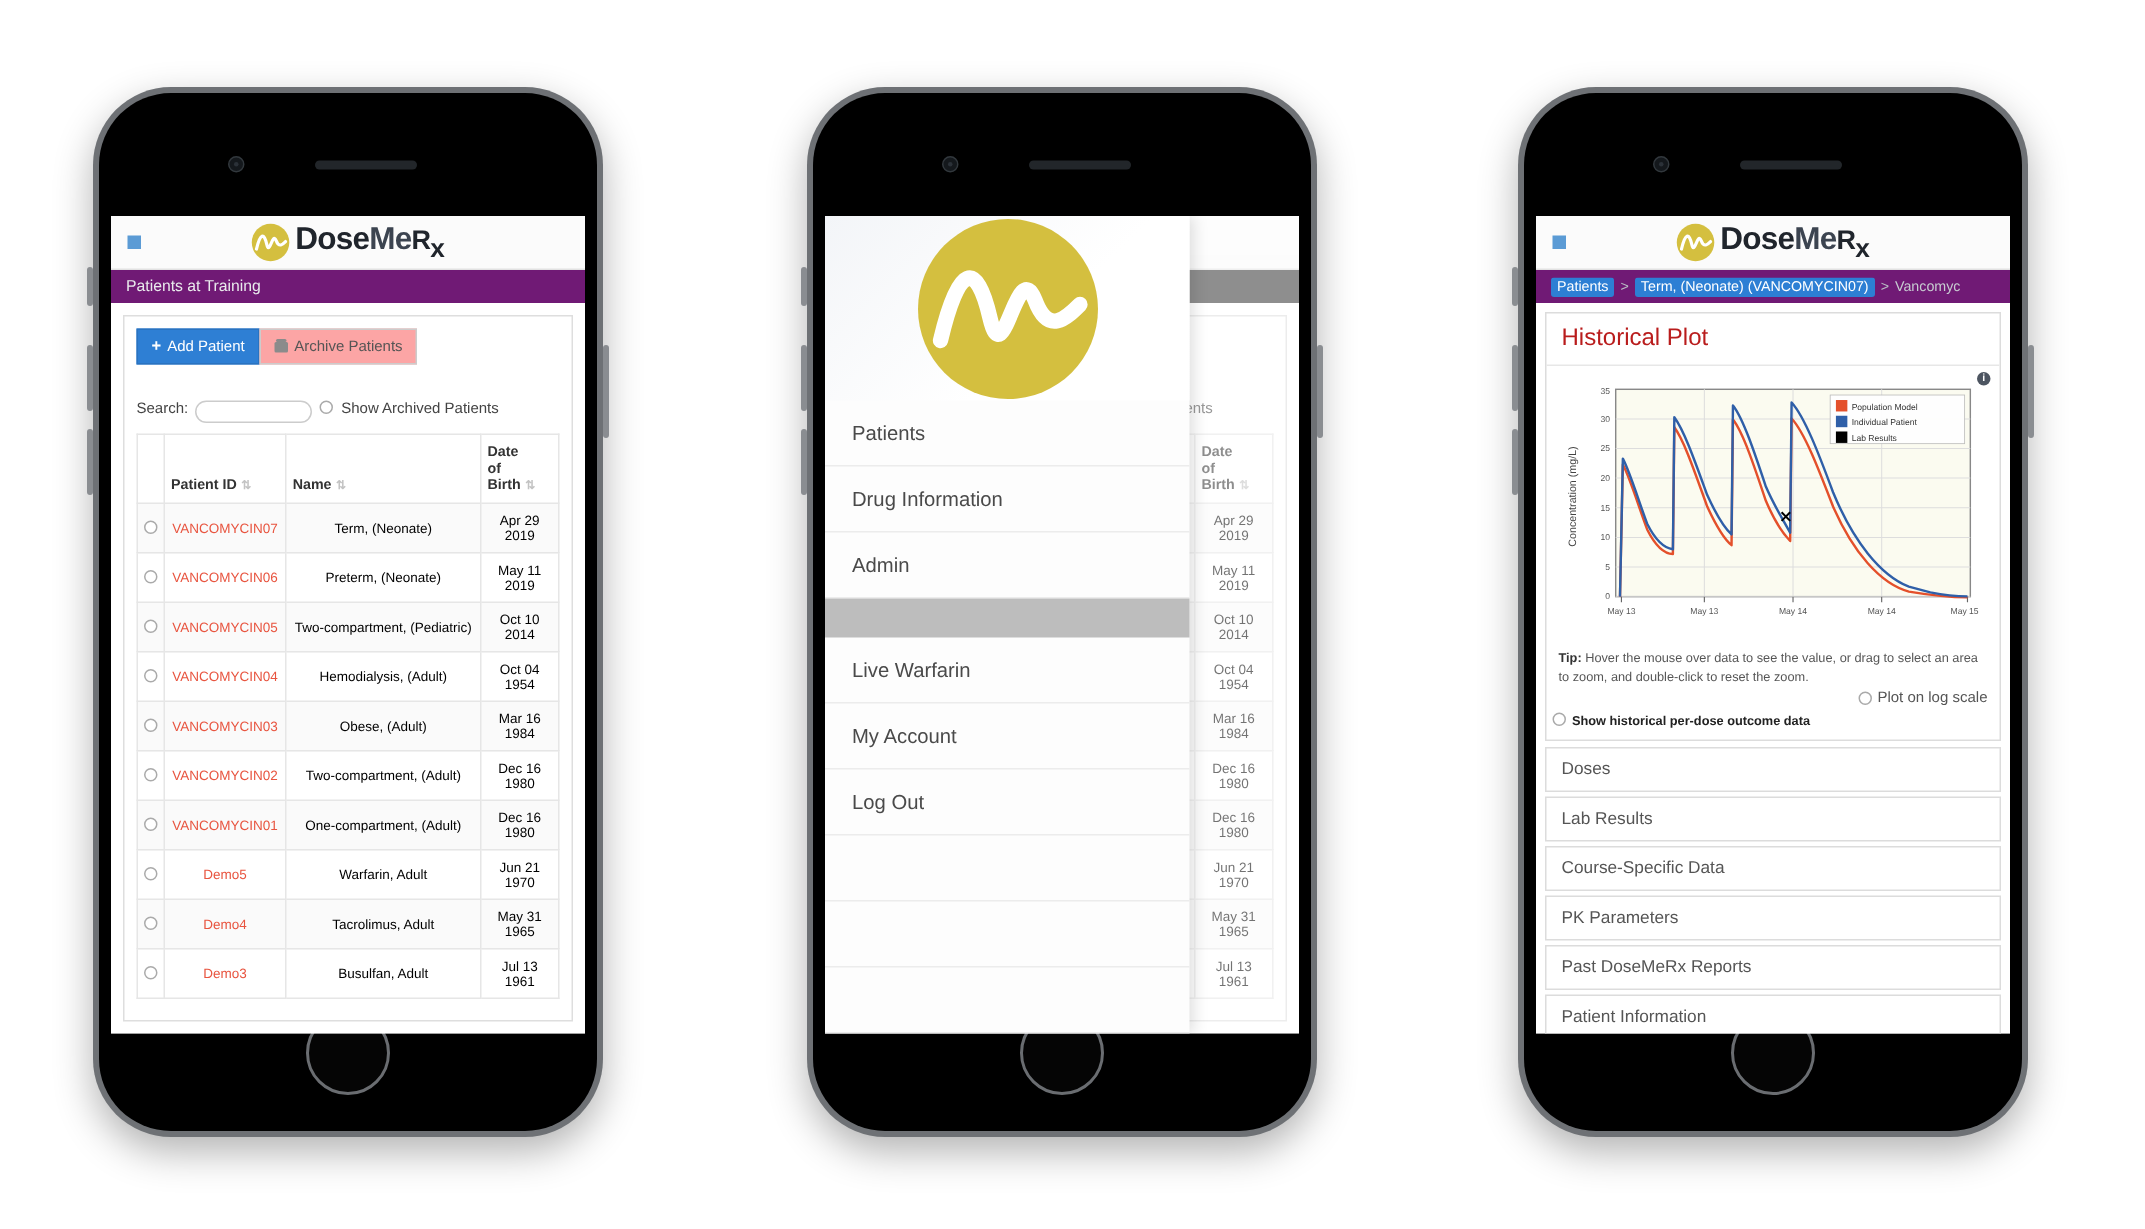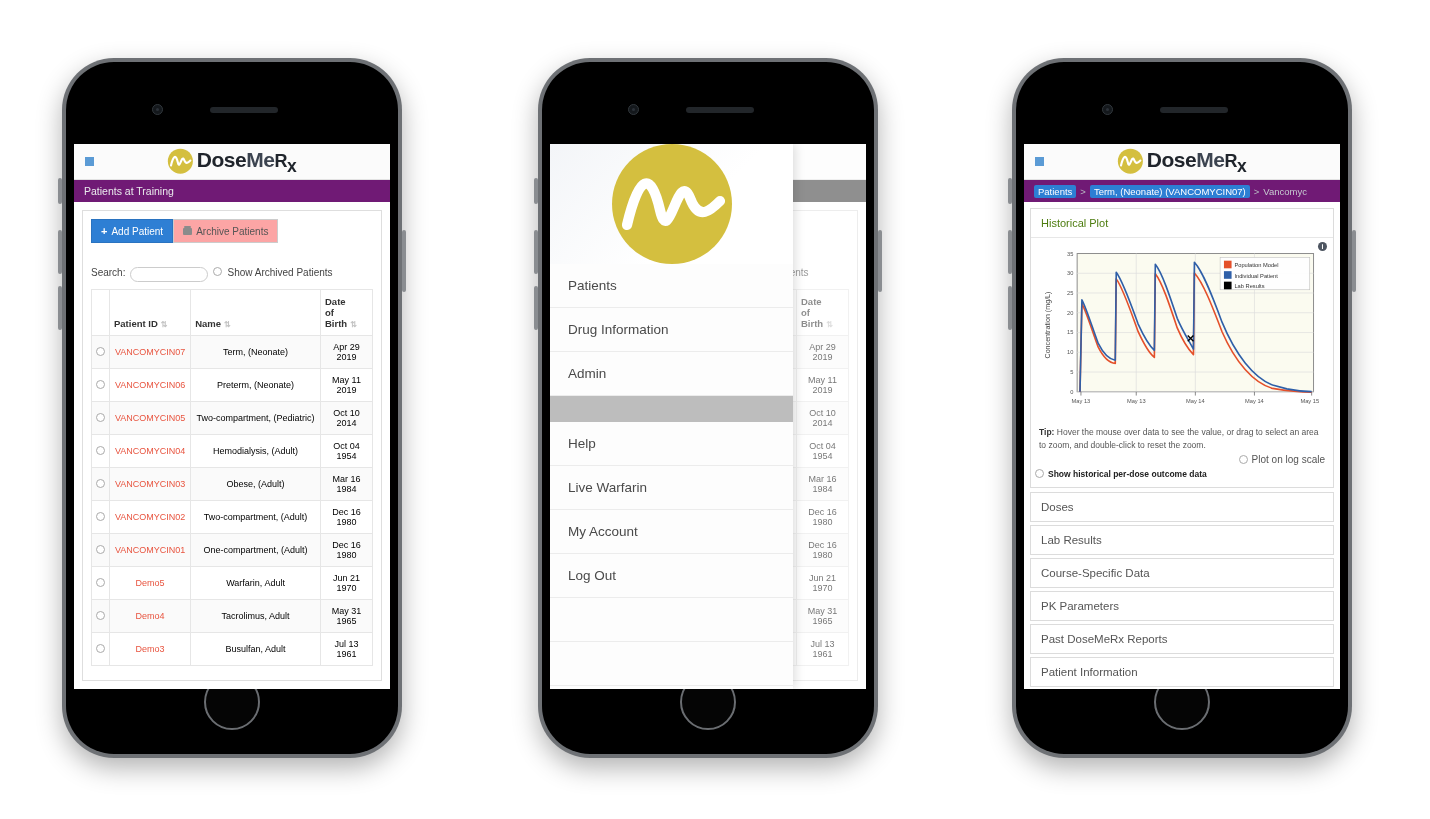--- a/index.html
+++ b/index.html
@@ -204,21 +204,21 @@
   }
   .menu-item.blank { color: transparent; }
   .menu-gap { height: 26px; background: #bdbdbd; }
 
   
   .panel {
     border: 1px solid #dcdcdc; background: #fff;
     margin-bottom: 4px;
   }
   .panel-head {
-    padding: 8px 10px; font-size: 11px; color: #4d7c0f;
+    padding: 8px 10px; font-size: 16px; color: #b91c1c;
     border-bottom: 1px solid #e7e7e7;
   }
   .panel-row {
     padding: 8px 10px; font-size: 11.5px; color: #555;
     border: 1px solid #dcdcdc; background: #fff;
     margin-bottom: 3px; cursor: pointer;
   }
   .chart-box { padding: 6px 8px 4px 8px; position: relative; }
   .info-i {
     position: absolute; right: 6px; top: 4px;
@@ -499,21 +499,20 @@
               <svg viewBox="0 0 40 40">
                   <path d="M5 27 C9 10, 13 9, 16 22 C19 35, 22 8, 26 18 C29 26, 33 22, 36 19" fill="none" stroke="#fff" stroke-width="3.4" stroke-linecap="round"></path>
                 </svg>
             </div>
           </div>
           <div class="menu-list">
             <div class="menu-item">Patients</div>
             <div class="menu-item">Drug Information</div>
             <div class="menu-item">Admin</div>
             <div class="menu-gap"></div>
-            <div class="menu-item">Help</div>
             <div class="menu-item">Live Warfarin</div>
             <div class="menu-item">My Account</div>
             <div class="menu-item">Log Out</div>
             <div class="menu-item blank"></div>
             <div class="menu-item blank"></div>
             <div class="menu-item blank"></div>
           </div>
         </div>
       </div>
     </div>

